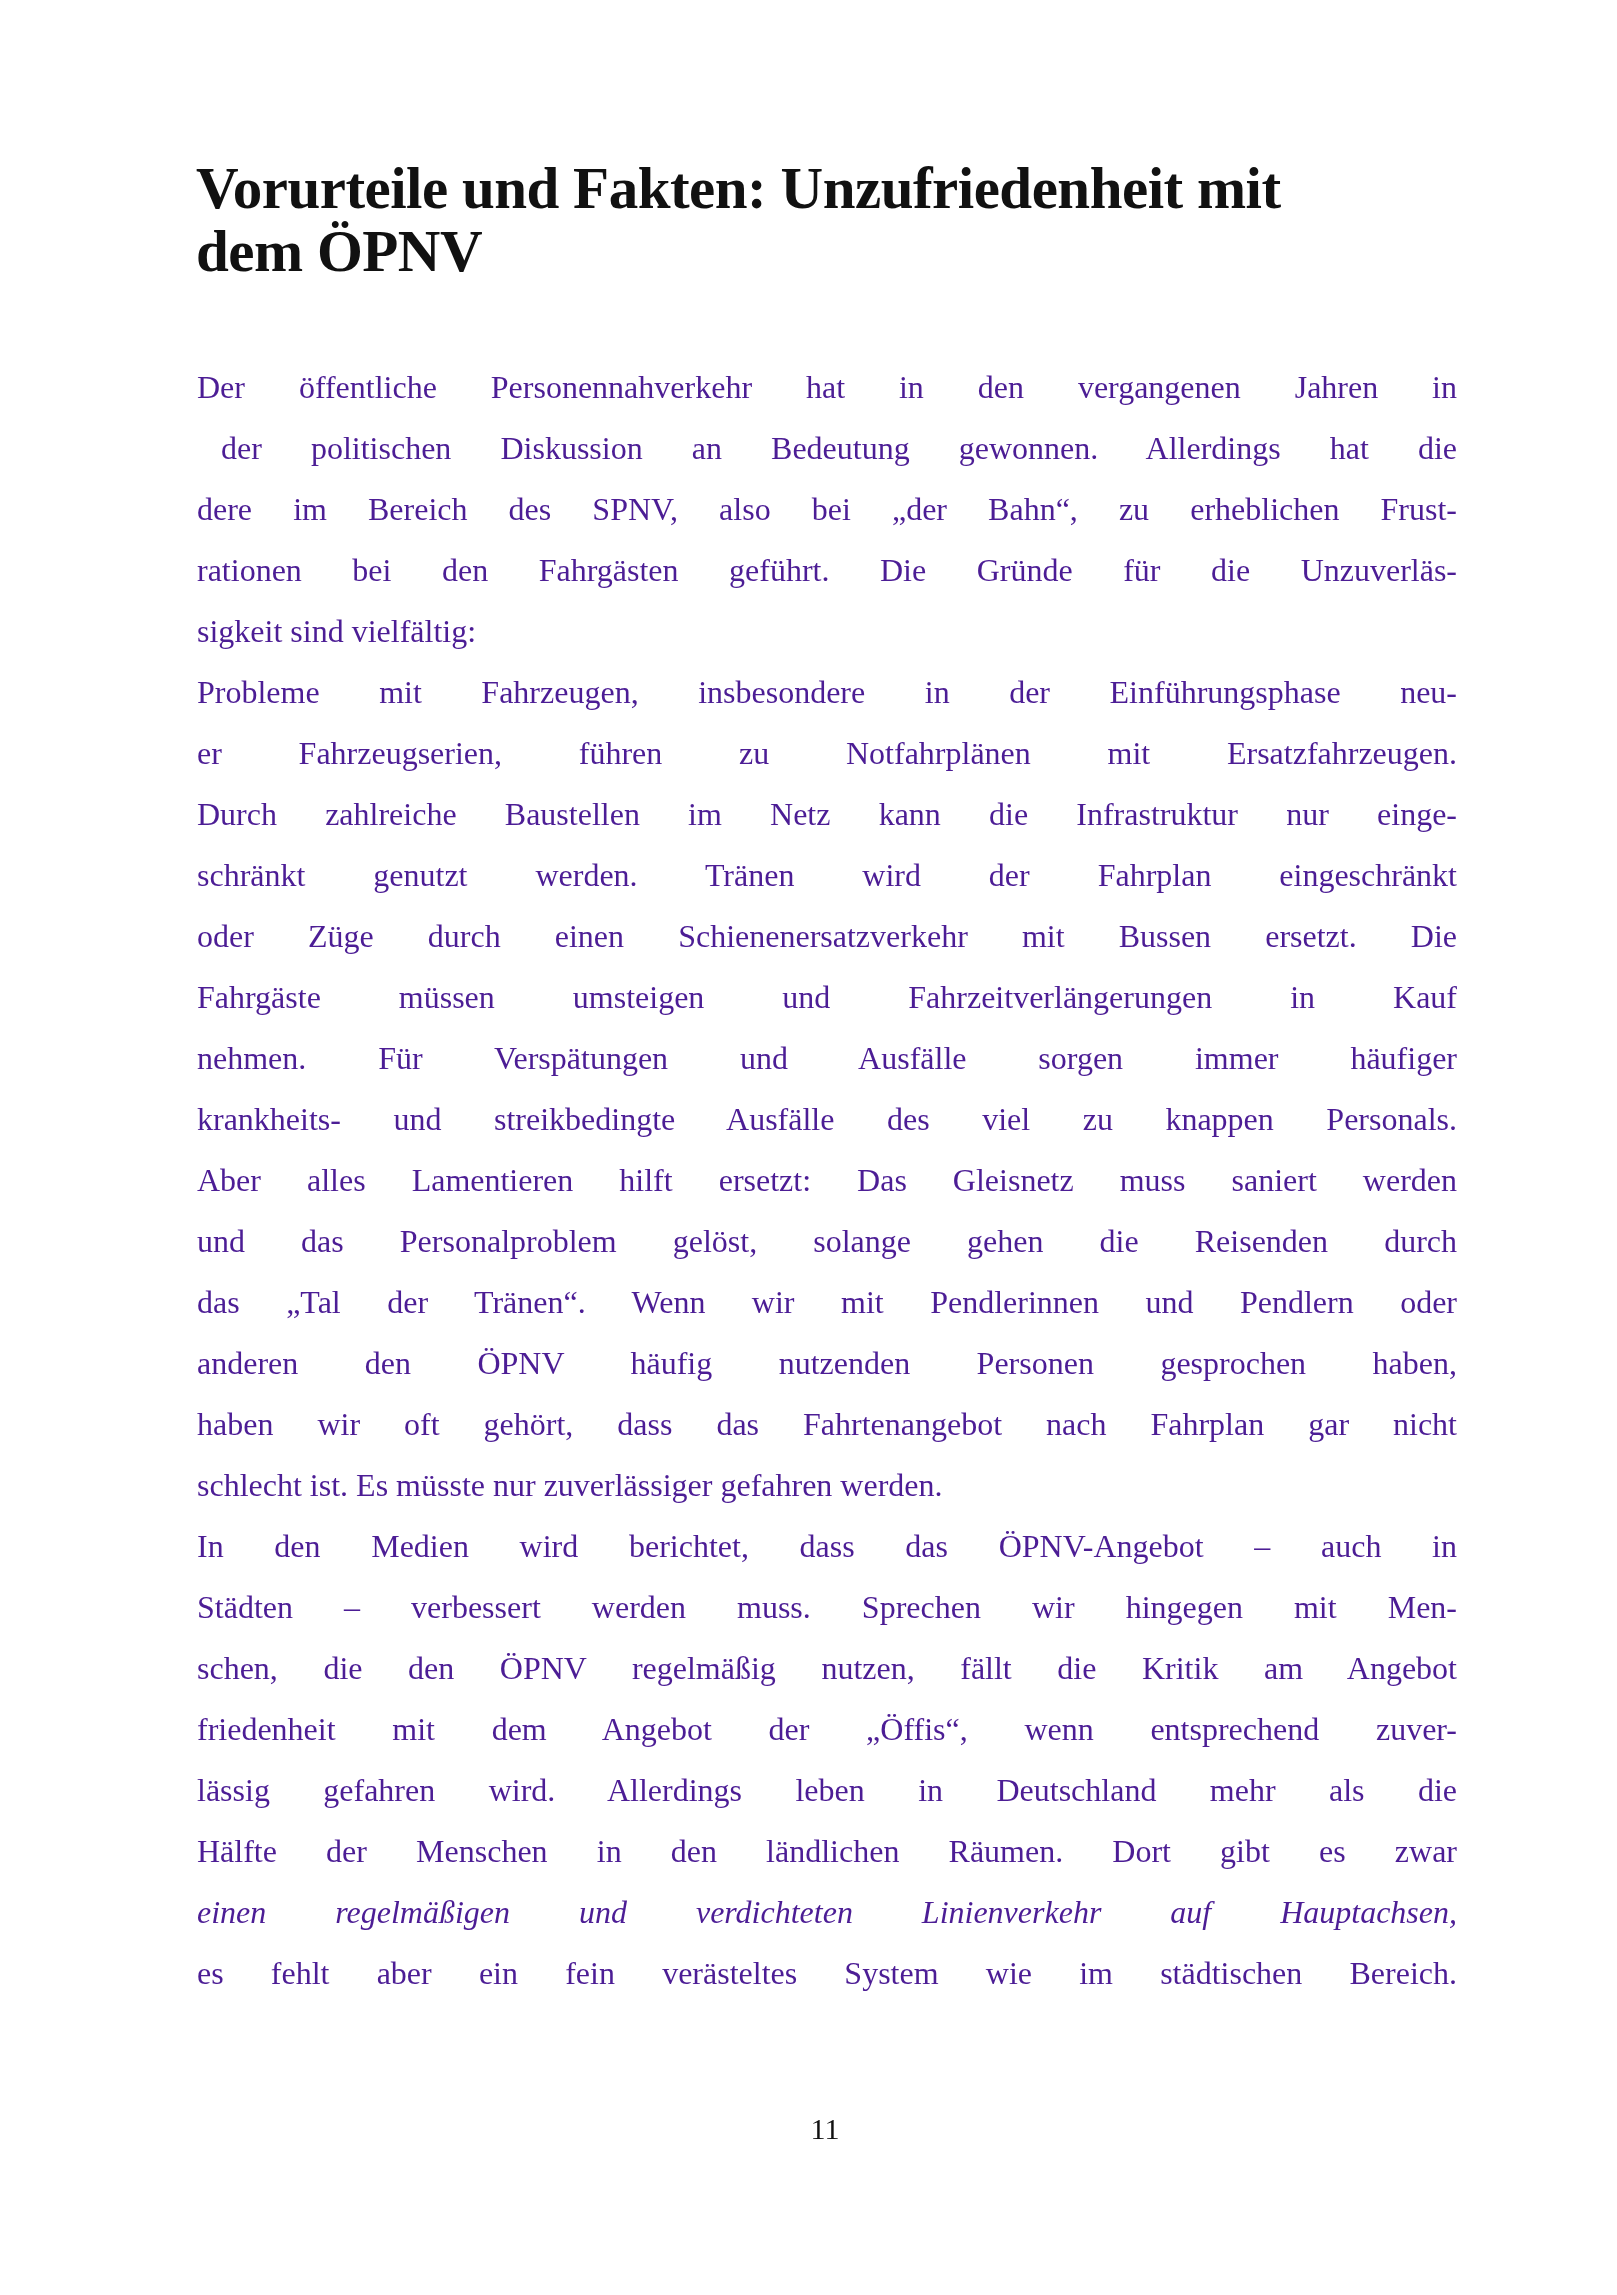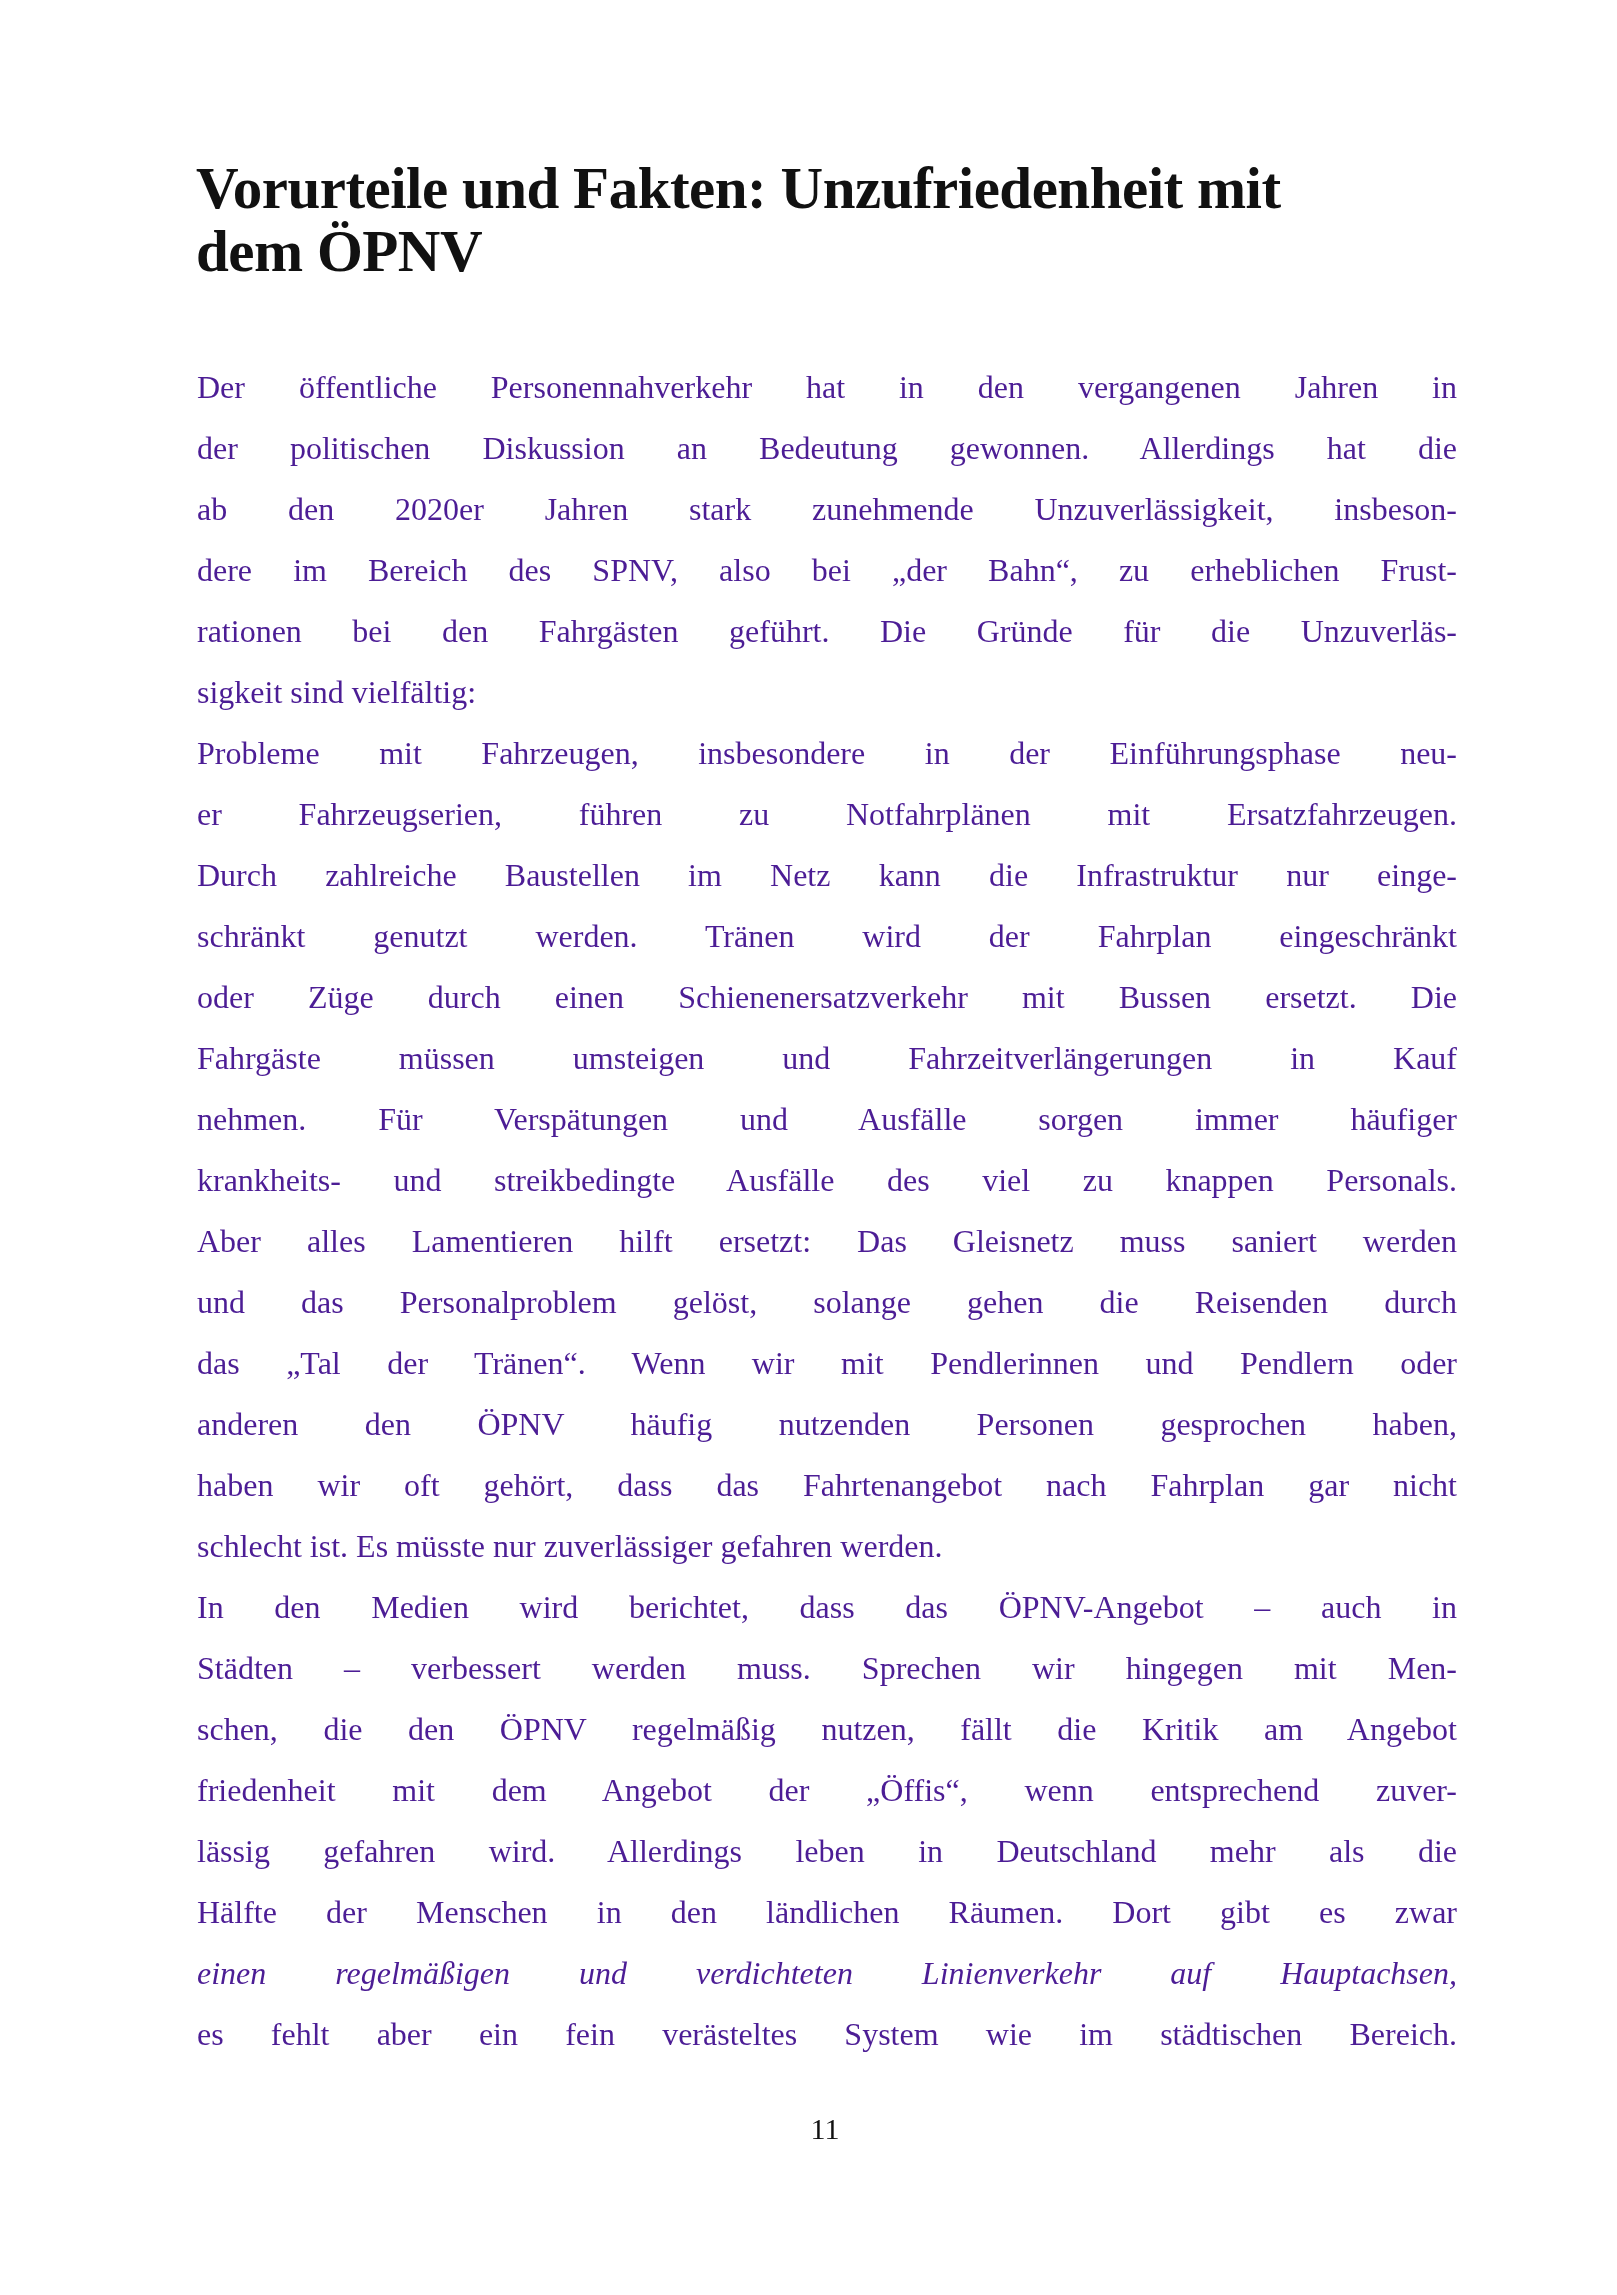--- a/index.html
+++ b/index.html
@@ -74,22 +74,21 @@
 <body>
 
 <div class="page">
   <h1 class="title">
     <span class="line">Vorurteile und Fakten: Unzufriedenheit mit</span>
     <span class="line">dem ÖPNV</span>
   </h1>
 
   <div class="body-text" id="body-text">
       <span class="line" style="white-space: normal; overflow: hidden;">Der öffentliche Personennahverkehr hat in den vergangenen Jahren in</span>
-      <span class="line" style="white-space: normal; overflow: hidden;">der politischen Diskussion an Bedeutung gewonnen. Allerdings hat die</span>
-      <span class="line" style="white-space: normal; overflow: hidden;">ab den 2020er Jahren stark zunehmende Unzuverlässigkeit, insbeson-</span>
+      <span class="line" style="white-space: normal; overflow: hidden; margin-left: 24px;">der politischen Diskussion an Bedeutung gewonnen. Allerdings hat die</span>
       <span class="line" style="white-space: normal; overflow: hidden;">dere im Bereich des SPNV, also bei „der Bahn“, zu erheblichen Frust-</span>
       <span class="line" style="white-space: normal; overflow: hidden;">rationen bei den Fahrgästen geführt. Die Gründe für die Unzuverläs-</span>
       <span class="line last">sigkeit sind vielfältig:</span>
       <span class="line" style="white-space: normal; overflow: hidden;">Probleme mit Fahrzeugen, insbesondere in der Einführungsphase neu-</span>
       <span class="line" style="white-space: normal; overflow: hidden;">er Fahrzeugserien, führen zu Notfahrplänen mit Ersatzfahrzeugen.</span>
       <span class="line" style="white-space: normal; overflow: hidden;">Durch zahlreiche Baustellen im Netz kann die Infrastruktur nur einge-</span>
       <span class="line" style="white-space: normal; overflow: hidden;">schränkt genutzt werden. Tränen wird der Fahrplan eingeschränkt</span>
       <span class="line" style="white-space: normal; overflow: hidden;">oder Züge durch einen Schienenersatzverkehr mit Bussen ersetzt. Die</span>
       <span class="line" style="white-space: normal; overflow: hidden;">Fahrgäste müssen umsteigen und Fahrzeitverlängerungen in Kauf</span>
       <span class="line" style="white-space: normal; overflow: hidden;">nehmen. Für Verspätungen und Ausfälle sorgen immer häufiger</span>

